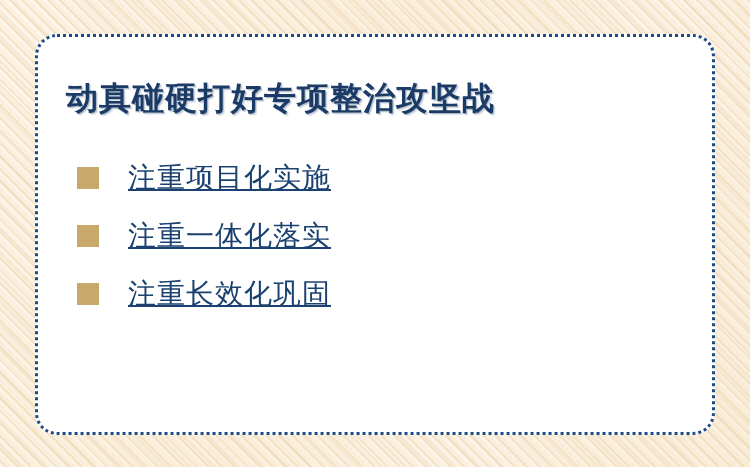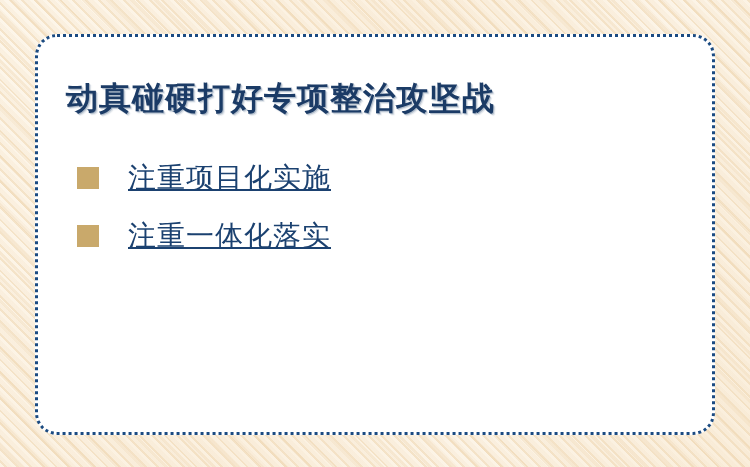--- a/index.html
+++ b/index.html
@@ -114,17 +114,21 @@
       <div class="bullet-row">
         <span class="bullet-marker"></span>
         <span class="bullet-text">注重项目化实施</span>
       </div>
 
       <div class="bullet-row">
         <span class="bullet-marker"></span>
         <span class="bullet-text">注重一体化落实</span>
       </div>
 
+      <div class="bullet-row">
+        <span class="bullet-marker"></span>
+        <span class="bullet-text">注重长效化巩固</span>
+      </div>
 
 
     </div>
   </div>
 </div>
 
 </body></html>

